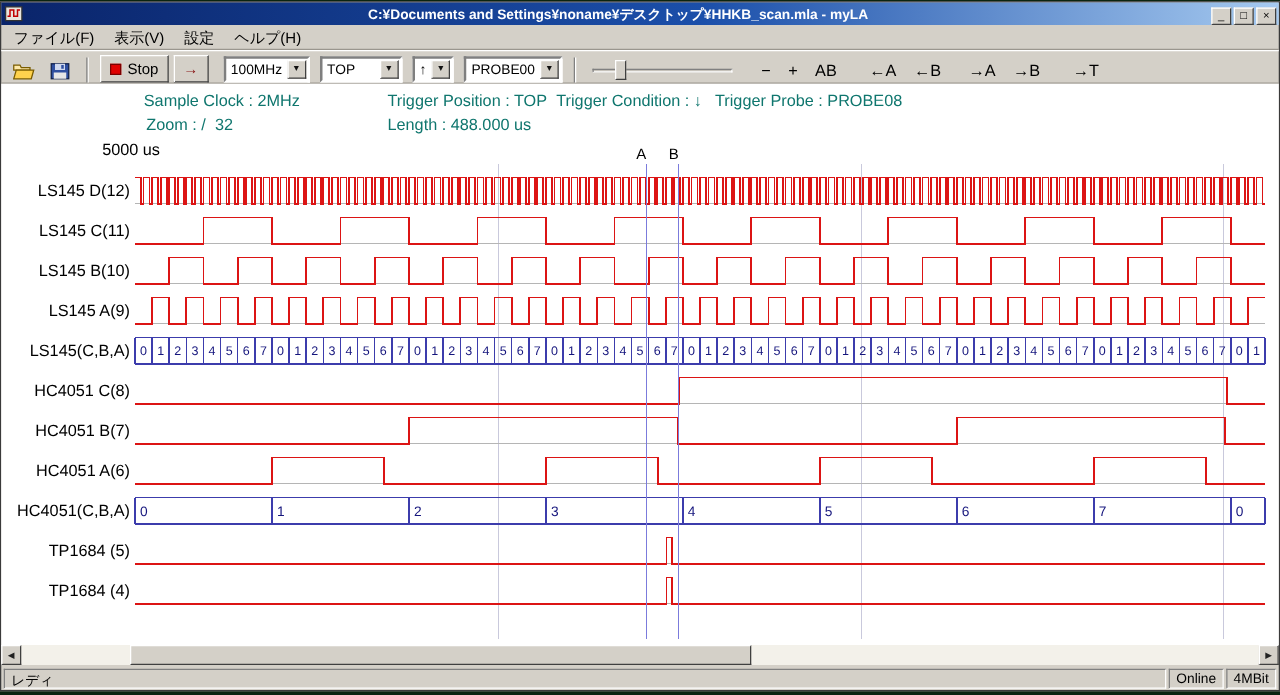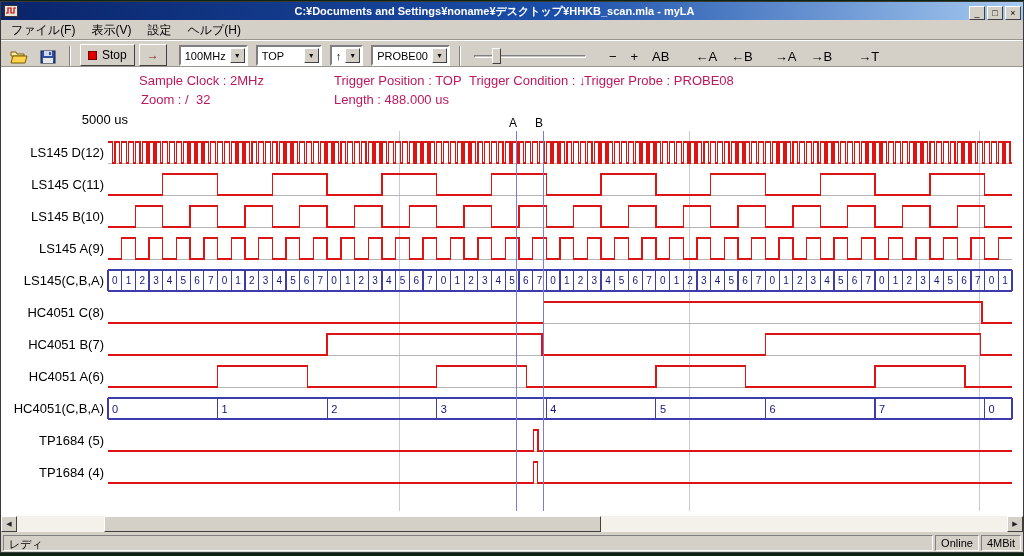--- a/index.html
+++ b/index.html
@@ -63,21 +63,21 @@
   .slider { position:relative; width:112px; height:20px; margin:0 6px 0 4px; }
   .slider .track { position:absolute; left:0; right:0; top:9px; height:3px; background:#c6c2ba;
     border:1px solid; border-color:#808080 #fff #fff #808080; }
   .slider .thumb { position:absolute; left:18px; top:2px; width:9px; height:16px;
     background:#d4d0c8; border:1px solid; border-color:#fff #404040 #404040 #fff; }
   .flat { background:none; border:1px solid transparent; font-size:13px; padding:1px 4px;
     font-family:"Liberation Sans", sans-serif; color:#000; }
   .ml8 { margin-left:8px; } .ml12 { margin-left:12px; }
   
   .content { position:relative; flex:1 1 auto; background:#fff; overflow:hidden; }
-  .info { position:absolute; font-size:13px; color:#be185d; white-space:pre;margin-left:24px; }
+  .info { position:absolute; font-size:13px; color:#0f766e; white-space:pre; }
   svg text { font-family:"Liberation Sans", sans-serif; }
   .chlabel { font-size:13px; fill:#000; }
   .buslabel { font-size:10px; fill:#15157d; }
   .buslabel.big { font-size:11px; }
   .marklabel { font-size:12px; fill:#000; }
   
   .hscroll { position:relative; height:16px; flex:0 0 16px; background:#f3f1ea; }
   .sarrow { position:absolute; top:0; width:16px; height:16px; background:#d4d0c8;
     border:1px solid; border-color:#fff #404040 #404040 #fff;
     font-size:7px; display:flex; align-items:center; justify-content:center; color:#222; }
@@ -164,21 +164,21 @@
     <button class="flat">←B</button>
     <button class="flat ml8">→A</button>
     <button class="flat">→B</button>
     <button class="flat ml12">→T</button>
   </div>
 
   <div class="content">
     <span class="info" style="left:114px; top:6px;">Sample Clock : 2MHz</span>
     <span class="info" style="left:309px; top:6px;">Trigger Position : TOP</span>
     <span class="info" style="left:444px; top:6px;text-align:right;">Trigger Condition : ↓</span>
-    <span class="info" style="left:559px; top:6px;">Trigger Probe : PROBE08</span>
+    <span class="info" style="left:571px; top:6px;">Trigger Probe : PROBE08</span>
     <span class="info" style="left:116px; top:25px;">Zoom : /  32</span>
     <span class="info" style="left:309px; top:25px;">Length : 488.000 us</span>
     <svg id="wf" width="1022" height="449">
         <line x1="398" y1="64" x2="398" y2="444" stroke="#c9c9dc" shape-rendering="crispEdges"></line>
         <line x1="688" y1="64" x2="688" y2="444" stroke="#c9c9dc" shape-rendering="crispEdges"></line>
         <line x1="978" y1="64" x2="978" y2="444" stroke="#c9c9dc" shape-rendering="crispEdges"></line>
         <text x="127" y="57" text-anchor="end" class="chlabel">5000 us</text>
         <text x="103" y="89.5" text-anchor="end" class="chlabel">LS145 D(12)</text>
         <line x1="107" y1="96" x2="1011" y2="96" stroke="#b5b5b5" shape-rendering="crispEdges"></line>
         <path d="M107 75 L111.7939393939394 75 L111.7939393939394 96 L113.84848484848484 96 L113.84848484848484 75 L118.64242424242424 75 L118.64242424242424 96 L120.6969696969697 96 L120.6969696969697 75 L125.4909090909091 75 L125.4909090909091 96 L127.54545454545455 96 L127.54545454545455 75 L132.33939393939394 75 L132.33939393939394 96 L134.3939393939394 96 L134.3939393939394 75 L139.1878787878788 75 L139.1878787878788 96 L141.24242424242425 96 L141.24242424242425 75 L146.03636363636363 75 L146.03636363636363 96 L148.0909090909091 96 L148.0909090909091 75 L152.88484848484848 75 L152.88484848484848 96 L154.93939393939394 96 L154.93939393939394 75 L159.73333333333335 75 L159.73333333333335 96 L161.78787878787878 96 L161.78787878787878 75 L166.58181818181816 75 L166.58181818181816 96 L168.63636363636363 96 L168.63636363636363 75 L173.43030303030304 75 L173.43030303030304 96 L175.4848484848485 96 L175.4848484848485 75 L180.27878787878788 75 L180.27878787878788 96 L182.33333333333331 96 L182.33333333333331 75 L187.12727272727273 75 L187.12727272727273 96 L189.1818181818182 96 L189.1818181818182 75 L193.97575757575757 75 L193.97575757575757 96 L196.03030303030303 96 L196.03030303030303 75 L200.8242424242424 75 L200.8242424242424 96 L202.87878787878788 96 L202.87878787878788 75 L207.6727272727273 75 L207.6727272727273 96 L209.72727272727275 96 L209.72727272727275 75 L214.5212121212121 75 L214.5212121212121 96 L216.57575757575756 96 L216.57575757575756 75 L221.36969696969697 75 L221.36969696969697 96 L223.42424242424244 96 L223.42424242424244 75 L228.21818181818182 75 L228.21818181818182 96 L230.27272727272728 96 L230.27272727272728 75 L235.06666666666666 75 L235.06666666666666 96 L237.12121212121212 96 L237.12121212121212 75 L241.9151515151515 75 L241.9151515151515 96 L243.96969696969697 96 L243.96969696969697 75 L248.76363636363635 75 L248.76363636363635 96 L250.8181818181818 96 L250.8181818181818 75 L255.61212121212122 75 L255.61212121212122 96 L257.66666666666663 96 L257.66666666666663 75 L262.4606060606061 75 L262.4606060606061 96 L264.5151515151515 96 L264.5151515151515 75 L269.3090909090909 75 L269.3090909090909 96 L271.3636363636364 96 L271.3636363636364 75 L276.1575757575757 75 L276.1575757575757 96 L278.21212121212125 96 L278.21212121212125 75 L283.0060606060606 75 L283.0060606060606 96 L285.06060606060606 96 L285.06060606060606 75 L289.8545454545455 75 L289.8545454545455 96 L291.9090909090909 96 L291.9090909090909 75 L296.7030303030303 75 L296.7030303030303 96 L298.75757575757575 96 L298.75757575757575 75 L303.55151515151516 75 L303.55151515151516 96 L305.6060606060606 96 L305.6060606060606 75 L310.4 75 L310.4 96 L312.4545454545455 96 L312.4545454545455 75 L317.24848484848485 75 L317.24848484848485 96 L319.3030303030303 96 L319.3030303030303 75 L324.0969696969697 75 L324.0969696969697 96 L326.1515151515151 96 L326.1515151515151 75 L330.9454545454546 75 L330.9454545454546 96 L333 96 L333 75 L337.7939393939394 75 L337.7939393939394 96 L339.8484848484849 96 L339.8484848484849 75 L344.6424242424242 75 L344.6424242424242 96 L346.6969696969697 96 L346.6969696969697 75 L351.4909090909091 75 L351.4909090909091 96 L353.54545454545456 96 L353.54545454545456 75 L358.339393939394 75 L358.339393939394 96 L360.3939393939394 96 L360.3939393939394 75 L365.1878787878788 75 L365.1878787878788 96 L367.24242424242425 96 L367.24242424242425 75 L372.03636363636366 75 L372.03636363636366 96 L374.0909090909091 96 L374.0909090909091 75 L378.88484848484853 75 L378.88484848484853 96 L380.93939393939394 96 L380.93939393939394 75 L385.73333333333335 75 L385.73333333333335 96 L387.7878787878788 96 L387.7878787878788 75 L392.5818181818182 75 L392.5818181818182 96 L394.6363636363636 96 L394.6363636363636 75 L399.43030303030304 75 L399.43030303030304 96 L401.4848484848485 96 L401.4848484848485 75 L406.2787878787879 75 L406.2787878787879 96 L408.3333333333333 96 L408.3333333333333 75 L413.1272727272727 75 L413.1272727272727 96 L415.1818181818182 96 L415.1818181818182 75 L419.9757575757576 75 L419.9757575757576 96 L422.03030303030306 96 L422.03030303030306 75 L426.82424242424247 75 L426.82424242424247 96 L428.8787878787879 96 L428.8787878787879 75 L433.6727272727273 75 L433.6727272727273 96 L435.72727272727275 96 L435.72727272727275 75 L440.52121212121216 75 L440.52121212121216 96 L442.57575757575756 96 L442.57575757575756 75 L447.369696969697 75 L447.369696969697 96 L449.42424242424244 96 L449.42424242424244 75 L454.21818181818185 75 L454.21818181818185 96 L456.27272727272725 96 L456.27272727272725 75 L461.0666666666667 75 L461.0666666666667 96 L463.1212121212121 96 L463.1212121212121 75 L467.91515151515154 75 L467.91515151515154 96 L469.969696969697 96 L469.969696969697 75 L474.7636363636364 75 L474.7636363636364 96 L476.8181818181818 96 L476.8181818181818 75 L481.6121212121212 75 L481.6121212121212 96 L483.6666666666667 96 L483.6666666666667 75 L488.4606060606061 75 L488.4606060606061 96 L490.5151515151515 96 L490.5151515151515 75 L495.3090909090909 75 L495.3090909090909 96 L497.3636363636364 96 L497.3636363636364 75 L502.1575757575758 75 L502.1575757575758 96 L504.21212121212125 96 L504.21212121212125 75 L509.00606060606066 75 L509.00606060606066 96 L511.06060606060606 96 L511.06060606060606 75 L515.8545454545455 75 L515.8545454545455 96 L517.909090909091 96 L517.909090909091 75 L522.7030303030303 75 L522.7030303030303 96 L524.7575757575758 96 L524.7575757575758 75 L529.5515151515151 75 L529.5515151515151 96 L531.6060606060606 96 L531.6060606060606 75 L536.4000000000001 75 L536.4000000000001 96 L538.4545454545455 96 L538.4545454545455 75 L543.2484848484848 75 L543.2484848484848 96 L545.3030303030303 96 L545.3030303030303 75 L550.0969696969697 75 L550.0969696969697 96 L552.1515151515152 96 L552.1515151515152 75 L556.9454545454546 75 L556.9454545454546 96 L559 96 L559 75 L563.7939393939394 75 L563.7939393939394 96 L565.8484848484849 96 L565.8484848484849 75 L570.6424242424243 75 L570.6424242424243 96 L572.6969696969697 96 L572.6969696969697 75 L577.4909090909091 75 L577.4909090909091 96 L579.5454545454545 96 L579.5454545454545 75 L584.339393939394 75 L584.339393939394 96 L586.3939393939394 96 L586.3939393939394 75 L591.1878787878788 75 L591.1878787878788 96 L593.2424242424242 96 L593.2424242424242 75 L598.0363636363636 75 L598.0363636363636 96 L600.0909090909091 96 L600.0909090909091 75 L604.8848484848486 75 L604.8848484848486 96 L606.939393939394 96 L606.939393939394 75 L611.7333333333333 75 L611.7333333333333 96 L613.7878787878788 96 L613.7878787878788 75 L618.5818181818182 75 L618.5818181818182 96 L620.6363636363636 96 L620.6363636363636 75 L625.4303030303031 75 L625.4303030303031 96 L627.4848484848485 96 L627.4848484848485 75 L632.2787878787879 75 L632.2787878787879 96 L634.3333333333334 96 L634.3333333333334 75 L639.1272727272727 75 L639.1272727272727 96 L641.1818181818182 96 L641.1818181818182 75 L645.9757575757576 75 L645.9757575757576 96 L648.030303030303 96 L648.030303030303 75 L652.8242424242425 75 L652.8242424242425 96 L654.8787878787879 96 L654.8787878787879 75 L659.6727272727273 75 L659.6727272727273 96 L661.7272727272727 96 L661.7272727272727 75 L666.5212121212121 75 L666.5212121212121 96 L668.5757575757576 96 L668.5757575757576 75 L673.369696969697 75 L673.369696969697 96 L675.4242424242424 96 L675.4242424242424 75 L680.2181818181818 75 L680.2181818181818 96 L682.2727272727273 96 L682.2727272727273 75 L687.0666666666667 75 L687.0666666666667 96 L689.1212121212121 96 L689.1212121212121 75 L693.9151515151516 75 L693.9151515151516 96 L695.969696969697 96 L695.969696969697 75 L700.7636363636364 75 L700.7636363636364 96 L702.8181818181819 96 L702.8181818181819 75 L707.6121212121212 75 L707.6121212121212 96 L709.6666666666666 96 L709.6666666666666 75 L714.4606060606061 75 L714.4606060606061 96 L716.5151515151515 96 L716.5151515151515 75 L721.309090909091 75 L721.309090909091 96 L723.3636363636364 96 L723.3636363636364 75 L728.1575757575758 75 L728.1575757575758 96 L730.2121212121212 96 L730.2121212121212 75 L735.0060606060606 75 L735.0060606060606 96 L737.0606060606061 96 L737.0606060606061 75 L741.8545454545455 75 L741.8545454545455 96 L743.9090909090909 96 L743.9090909090909 75 L748.7030303030303 75 L748.7030303030303 96 L750.7575757575758 96 L750.7575757575758 75 L755.5515151515152 75 L755.5515151515152 96 L757.6060606060606 96 L757.6060606060606 75 L762.4 75 L762.4 96 L764.4545454545455 96 L764.4545454545455 75 L769.2484848484848 75 L769.2484848484848 96 L771.3030303030304 96 L771.3030303030304 75 L776.0969696969697 75 L776.0969696969697 96 L778.1515151515151 96 L778.1515151515151 75 L782.9454545454546 75 L782.9454545454546 96 L785 96 L785 75 L789.7939393939395 75 L789.7939393939395 96 L791.8484848484849 96 L791.8484848484849 75 L796.6424242424242 75 L796.6424242424242 96 L798.6969696969697 96 L798.6969696969697 75 L803.4909090909091 75 L803.4909090909091 96 L805.5454545454545 96 L805.5454545454545 75 L810.339393939394 75 L810.339393939394 96 L812.3939393939394 96 L812.3939393939394 75 L817.1878787878788 75 L817.1878787878788 96 L819.2424242424242 96 L819.2424242424242 75 L824.0363636363637 75 L824.0363636363637 96 L826.0909090909091 96 L826.0909090909091 75 L830.8848484848485 75 L830.8848484848485 96 L832.939393939394 96 L832.939393939394 75 L837.7333333333333 75 L837.7333333333333 96 L839.7878787878788 96 L839.7878787878788 75 L844.5818181818182 75 L844.5818181818182 96 L846.6363636363636 96 L846.6363636363636 75 L851.4303030303031 75 L851.4303030303031 96 L853.4848484848485 96 L853.4848484848485 75 L858.278787878788 75 L858.278787878788 96 L860.3333333333334 96 L860.3333333333334 75 L865.1272727272727 75 L865.1272727272727 96 L867.1818181818182 96 L867.1818181818182 75 L871.9757575757576 75 L871.9757575757576 96 L874.030303030303 96 L874.030303030303 75 L878.8242424242425 75 L878.8242424242425 96 L880.8787878787879 96 L880.8787878787879 75 L885.6727272727273 75 L885.6727272727273 96 L887.7272727272727 96 L887.7272727272727 75 L892.5212121212121 75 L892.5212121212121 96 L894.5757575757576 96 L894.5757575757576 75 L899.369696969697 75 L899.369696969697 96 L901.4242424242425 96 L901.4242424242425 75 L906.2181818181818 75 L906.2181818181818 96 L908.2727272727273 96 L908.2727272727273 75 L913.0666666666667 75 L913.0666666666667 96 L915.1212121212121 96 L915.1212121212121 75 L919.9151515151516 75 L919.9151515151516 96 L921.969696969697 96 L921.969696969697 75 L926.7636363636364 75 L926.7636363636364 96 L928.8181818181819 96 L928.8181818181819 75 L933.6121212121212 75 L933.6121212121212 96 L935.6666666666666 96 L935.6666666666666 75 L940.4606060606061 75 L940.4606060606061 96 L942.5151515151515 96 L942.5151515151515 75 L947.309090909091 75 L947.309090909091 96 L949.3636363636364 96 L949.3636363636364 75 L954.1575757575758 75 L954.1575757575758 96 L956.2121212121212 96 L956.2121212121212 75 L961.0060606060606 75 L961.0060606060606 96 L963.0606060606061 96 L963.0606060606061 75 L967.8545454545455 75 L967.8545454545455 96 L969.9090909090909 96 L969.9090909090909 75 L974.7030303030303 75 L974.7030303030303 96 L976.7575757575758 96 L976.7575757575758 75 L981.5515151515152 75 L981.5515151515152 96 L983.6060606060606 96 L983.6060606060606 75 L988.4 75 L988.4 96 L990.4545454545455 96 L990.4545454545455 75 L995.2484848484847 75 L995.2484848484847 96 L997.3030303030304 96 L997.3030303030304 75 L1002.0969696969696 75 L1002.0969696969696 96 L1004.1515151515151 96 L1004.1515151515151 75 L1008.9454545454545 75 L1008.9454545454545 96 L1011 96" fill="none" stroke="#dc1414" stroke-width="1.4" shape-rendering="crispEdges"></path>

